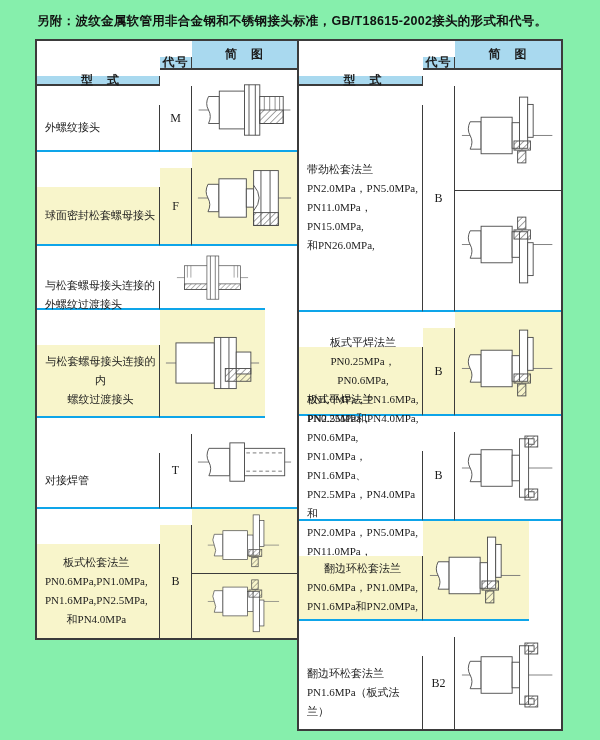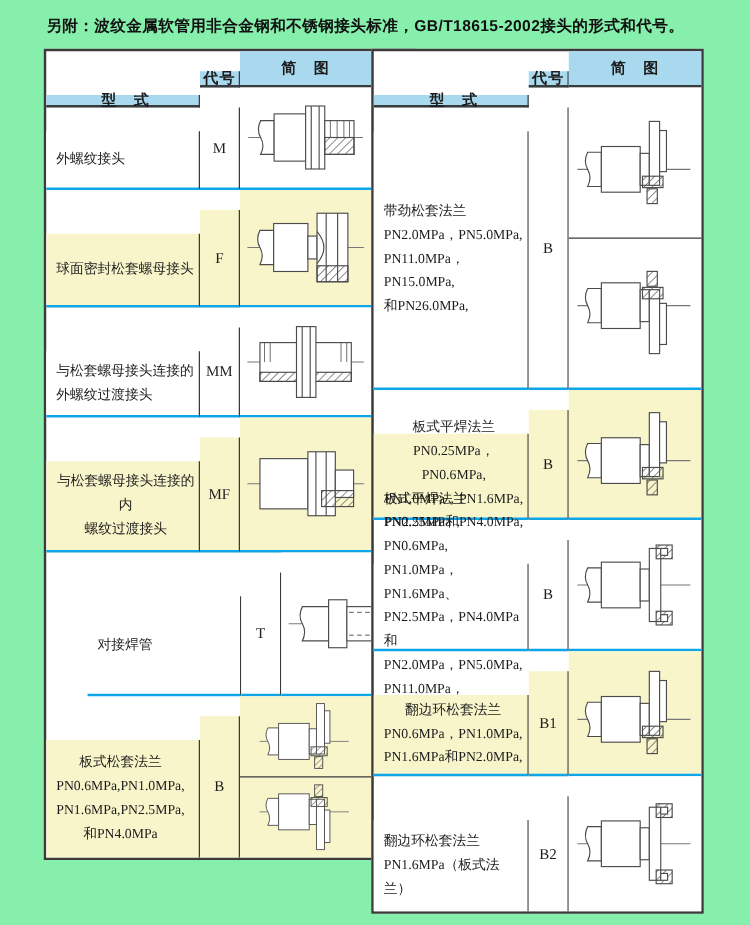--- a/index.html
+++ b/index.html
@@ -14,22 +14,22 @@
   .row{display:flex;}
   .row>div{box-sizing:border-box;border-right:1px solid #3b3b3b;border-bottom:2px solid #0ea5e9;}
   .row>div:last-child{border-right:none;}
   .row:last-child>div{border-bottom:none;}
   #tbl-left .c1{width:123px;} #tbl-left .c2{width:32px;} #tbl-left .c3{width:105px;}
   #tbl-right .c1{width:124px;} #tbl-right .c2{width:32px;} #tbl-right .c3{width:106px;}
   .hdr>div{background:#a9d9ef;border-bottom:2px solid #3b3b3b;
         display:flex;align-items:center;justify-content:center;
         font-size:12px;font-weight:700;letter-spacing:1px;}
   .rhH{height:29px;}
-  .rh82{height:82px;}.rh94{height:94px;}.rh88{height:88px;}.rh93{height:108px;}
-  .rh91{height:115px;padding-left:33px;}.rh178{height:129px;}
+  .rh82{height:82px;}.rh94{height:94px;}.rh88{height:64px;}.rh93{height:108px;}
+  .rh91{height:91px;}.rh178{height:129px;}
   .rh209{height:242px;}.rh104{height:104px;}.rh105{height:105px;}
   .rh100{height:100px;}.rh108{height:108px;}
   .yw>div{background:#f8f5cb;text-align:center;}
   .wt>div{background:#ffffff;}
   .c1{display:flex;align-items:center;padding:4px 3px 4px 8px;margin-top:35px;}
   .c1 span{font-size:11px;line-height:1.72;white-space:pre-line;}
   .c2{display:flex;align-items:center;justify-content:center;margin-top:16px;}
   .c2 span{font-size:12px;}
   .c3{display:flex;flex-direction:column;}
   .sub{flex:1;display:flex;align-items:center;justify-content:center;overflow:hidden;}
@@ -176,39 +176,33 @@
             </svg>
           </div>
       </div>
     </div>
 
     <div class="row rh88 wt">
       <div class="c1">
           <span>与松套螺母接头连接的
 外螺纹过渡接头</span>
         </div>
-      <div class="c2">
-          <span>MM</span>
-        </div>
       <div class="c3">
         <div class="sub">
             <svg class="dsvg" viewBox="0 0 104 80">
               <use href="#sym-nipple"></use>
             </svg>
           </div>
       </div>
     </div>
 
     <div class="row rh93 yw">
       <div class="c1">
           <span>与松套螺母接头连接的内
 螺纹过渡接头</span>
-        </div>
-      <div class="c2">
-          <span>MF</span>
         </div>
       <div class="c3">
         <div class="sub">
             <svg class="dsvg" viewBox="0 0 104 80">
               <use href="#sym-female"></use>
             </svg>
           </div>
       </div>
     </div>
 
@@ -323,23 +317,20 @@
           </div>
       </div>
     </div>
 
     <div class="row rh100 yw">
       <div class="c1">
           <span>翻边环松套法兰
 PN0.6MPa，PN1.0MPa,
 PN1.6MPa和PN2.0MPa,</span>
         </div>
-      <div class="c2">
-          <span>B1</span>
-        </div>
       <div class="c3">
         <div class="sub">
             <svg class="dsvg" viewBox="0 0 104 80">
               <use href="#sym-flange-a"></use>
             </svg>
           </div>
       </div>
     </div>
 
     <div class="row rh108 wt">

